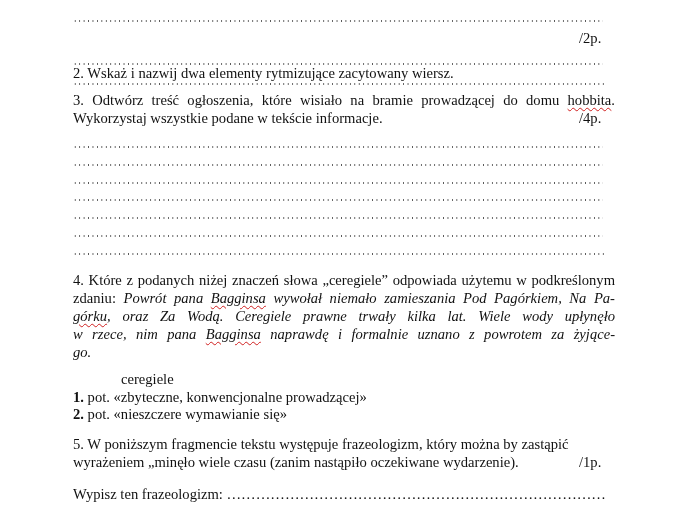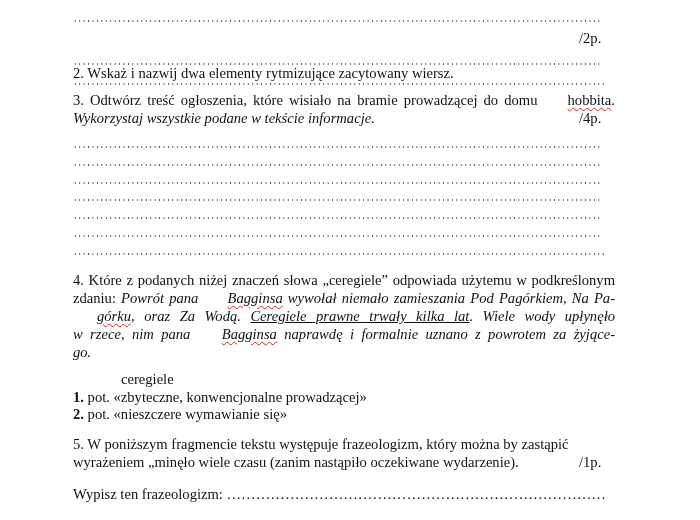--- a/index.html
+++ b/index.html
@@ -44,45 +44,44 @@
     .justify {
       position: absolute;
       left: 0;
       width: 542px;
       text-align: justify;
       text-align-last: justify;
       line-height: 18px;
       white-space: nowrap;
     }
     .it { font-style: italic; }
-    .ul { text-decoration: underline; }
+    .ul { }
     .spell {
       text-decoration: underline wavy #d02020;
       text-decoration-thickness: 1px;
       text-underline-offset: 2px;
-      margin-left: 24px;
     }
     b { font-weight: bold; }
   </style>
 </head>
 <body>
 
 <div class="page">
 
   <div class="dotline" style="top:20px;width:530px;"></div>
 
   <div class="line" style="top:21px;margin-top:43px;">2. Wskaż i nazwij dwa elementy rytmizujące zacytowany wiersz.</div>
   <div class="points" style="top:29px;left:506px;">/2p.</div>
   <div class="dotline" style="top:63px;width:530px;"></div>
   <div class="dotline" style="top:83px;width:534px;"></div>
 
   <div class="justify" style="top:91px;">
     <span>3. Odtwórz treść ogłoszenia, które wisiało na bramie prowadzącej do domu </span><span class="spell">hobbita</span><span>.</span>
   </div>
-  <div class="line" style="top:109px;font-style:italic;">Wykorzystaj wszystkie podane w tekście informacje.</div>
+  <div class="line" style="top:109px;">Wykorzystaj wszystkie podane w tekście informacje.</div>
   <div class="points" style="top:109px;left:506px;">/4p.</div>
 
   <div class="dotline" style="top:146px;width:530px;"></div>
   <div class="dotline" style="top:164px;width:530px;"></div>
   <div class="dotline" style="top:182px;width:530px;"></div>
   <div class="dotline" style="top:199px;width:530px;"></div>
   <div class="dotline" style="top:217px;width:530px;"></div>
   <div class="dotline" style="top:235px;width:530px;"></div>
   <div class="dotline" style="top:253px;width:534px;"></div>
 

